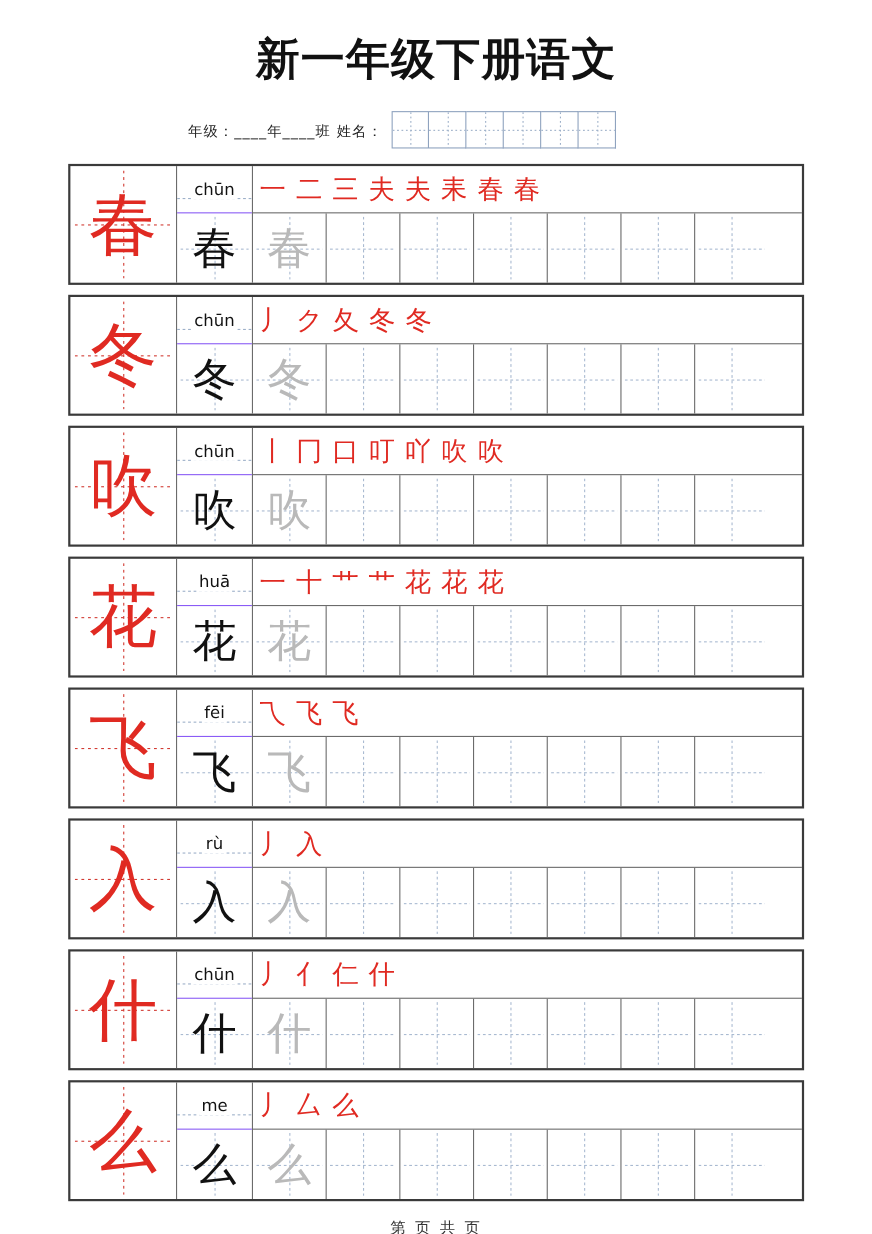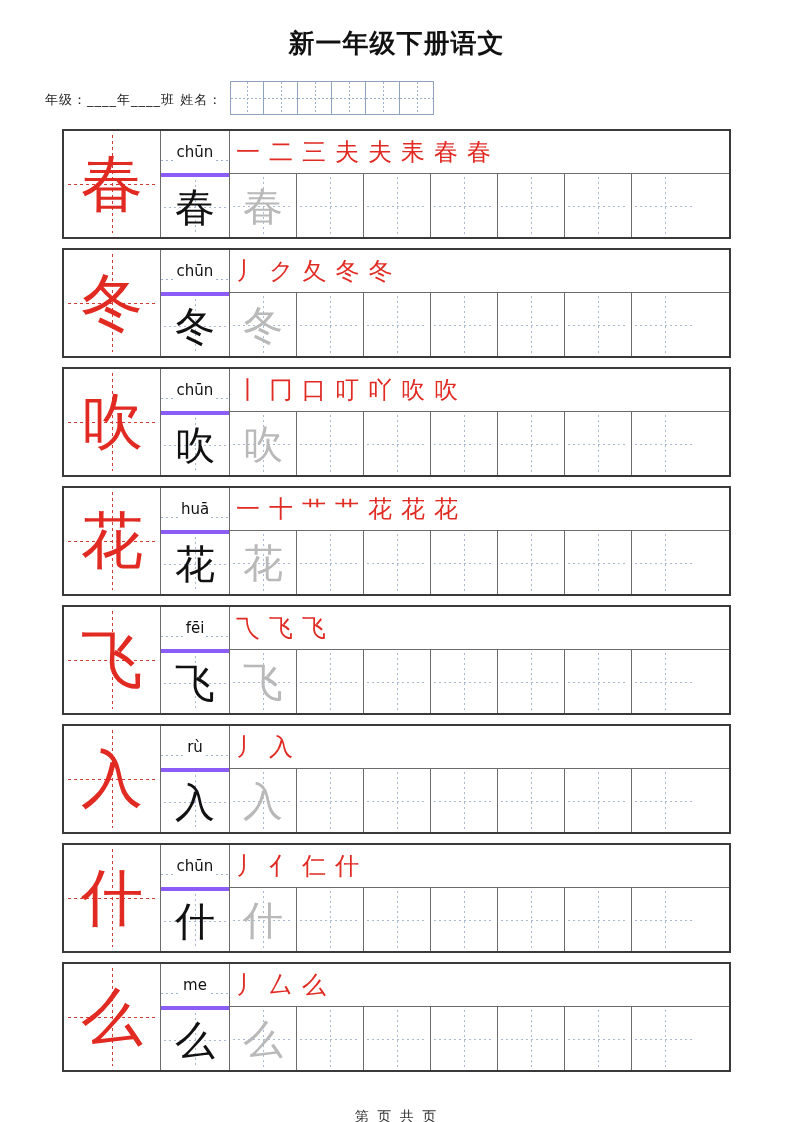--- a/index.html
+++ b/index.html
@@ -25,35 +25,34 @@
   
   .title-row {
     display: flex;
     justify-content: center;
     align-items: baseline;
     margin-top: 26px;
     white-space: nowrap;
   }
   .title-black, .title-red {
     font-family: Liberation Sans, sans-serif;
-    font-size: 26px;
+    font-size: 40px;
     font-weight: bold;
     letter-spacing: 1px;
   }
   .title-black { color: #111; }
   .title-red { color: #e8201c; }
 
   
   .info-row {
     display: flex;
-    justify-content: flex-start;
+    justify-content: center;
     align-items: flex-end;
     margin-top: 20px;
     padding-right: 62px;
-    padding-left: 45px;
   }
   .info-text {
     font-family: "DejaVu Sans", sans-serif;
     font-size: 13px;
     color: #222;
     margin-right: 8px;
     margin-bottom: 6px;
     letter-spacing: 1px;
     white-space: nowrap;
   }
@@ -136,21 +135,21 @@
   
   .mid-col {
     width: 68px;
     flex: 0 0 68px;
     display: flex;
     flex-direction: column;
     border-right: 1px solid #6b6b6b;
   }
   .pinyin-cell {
     height: 42px;
-    border-bottom: 4px solid #8b5cf6;
+    border-bottom: 1px solid #8b5cf6;
     display: flex;
     align-items: center;
     justify-content: center;
     position: relative;
   }
   .pinyin-cell::after {
     content: "";
     position: absolute;
     left: 0; right: 0; top: 68%;
     height: 1px;

